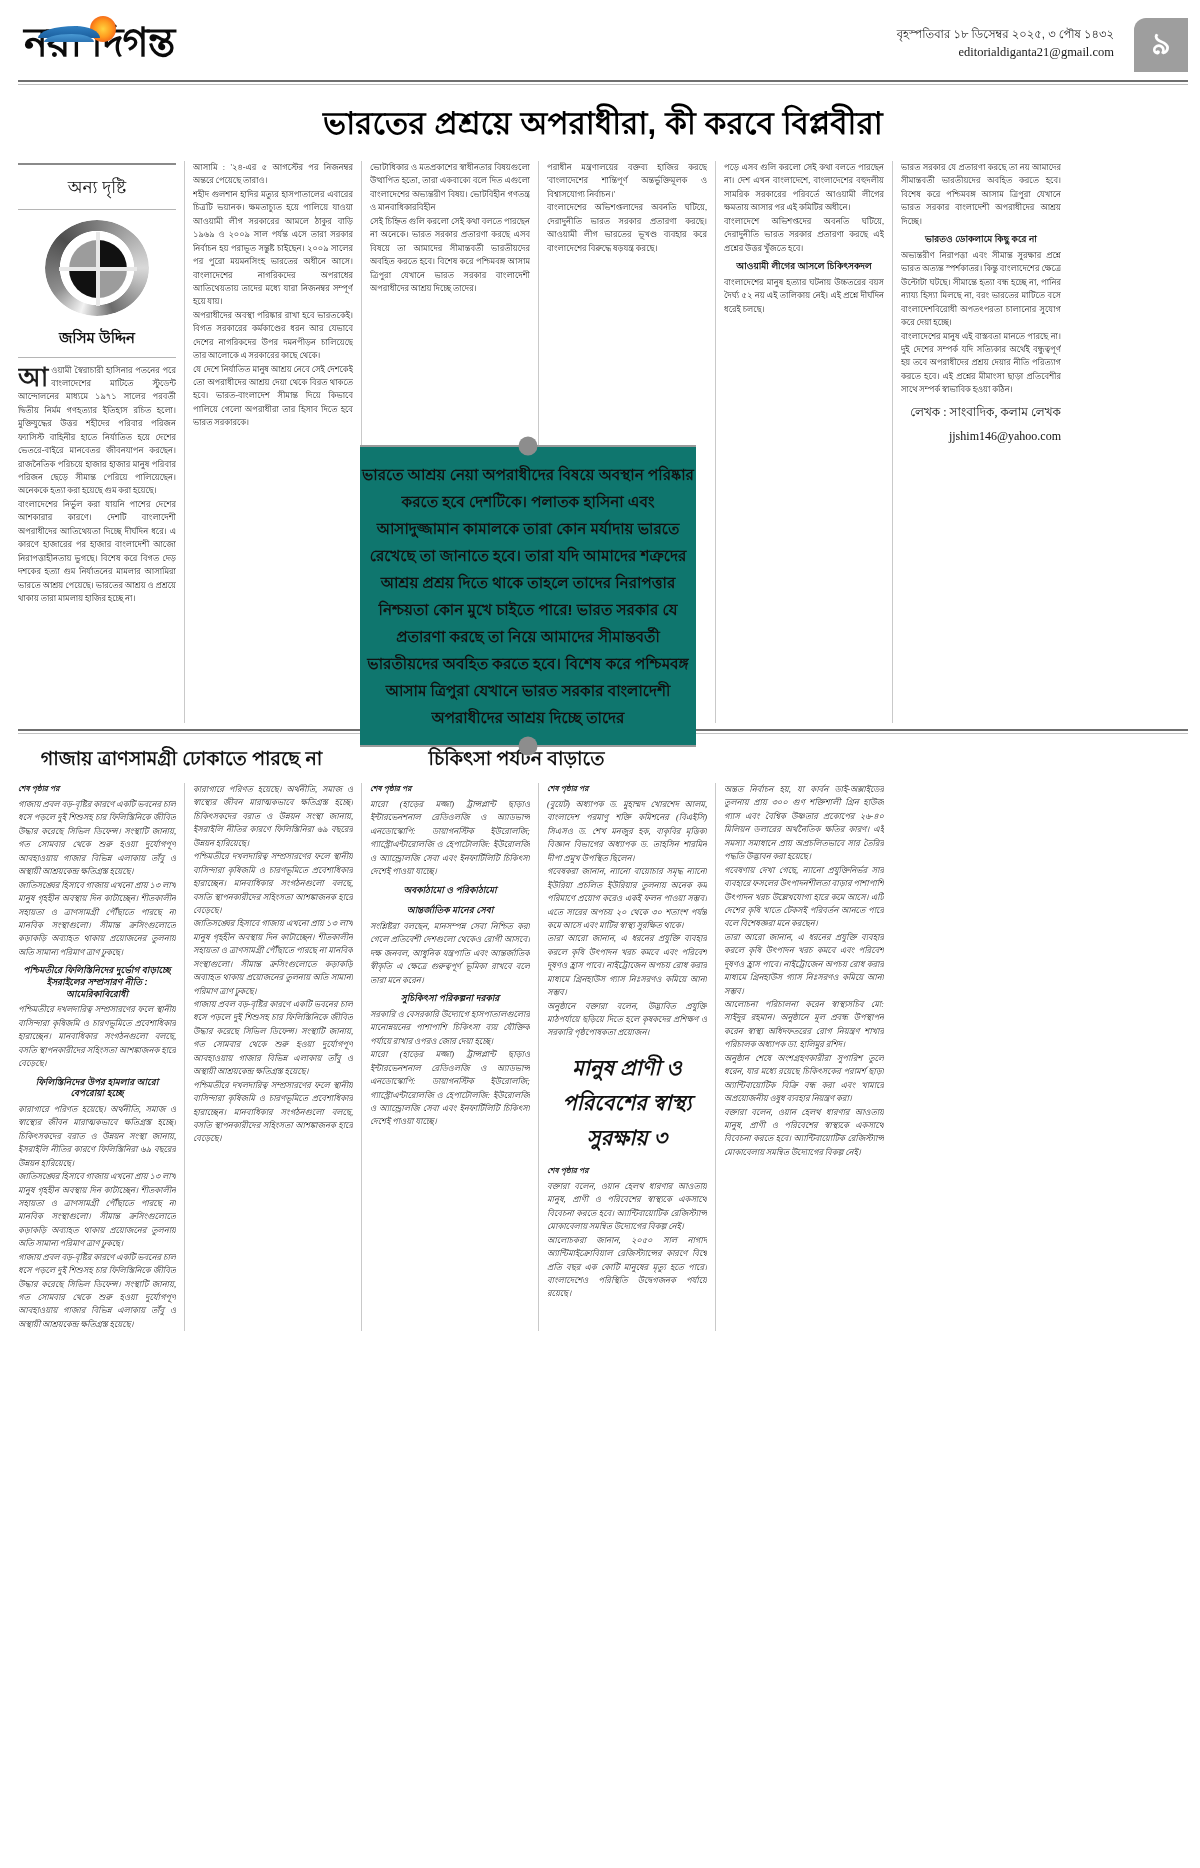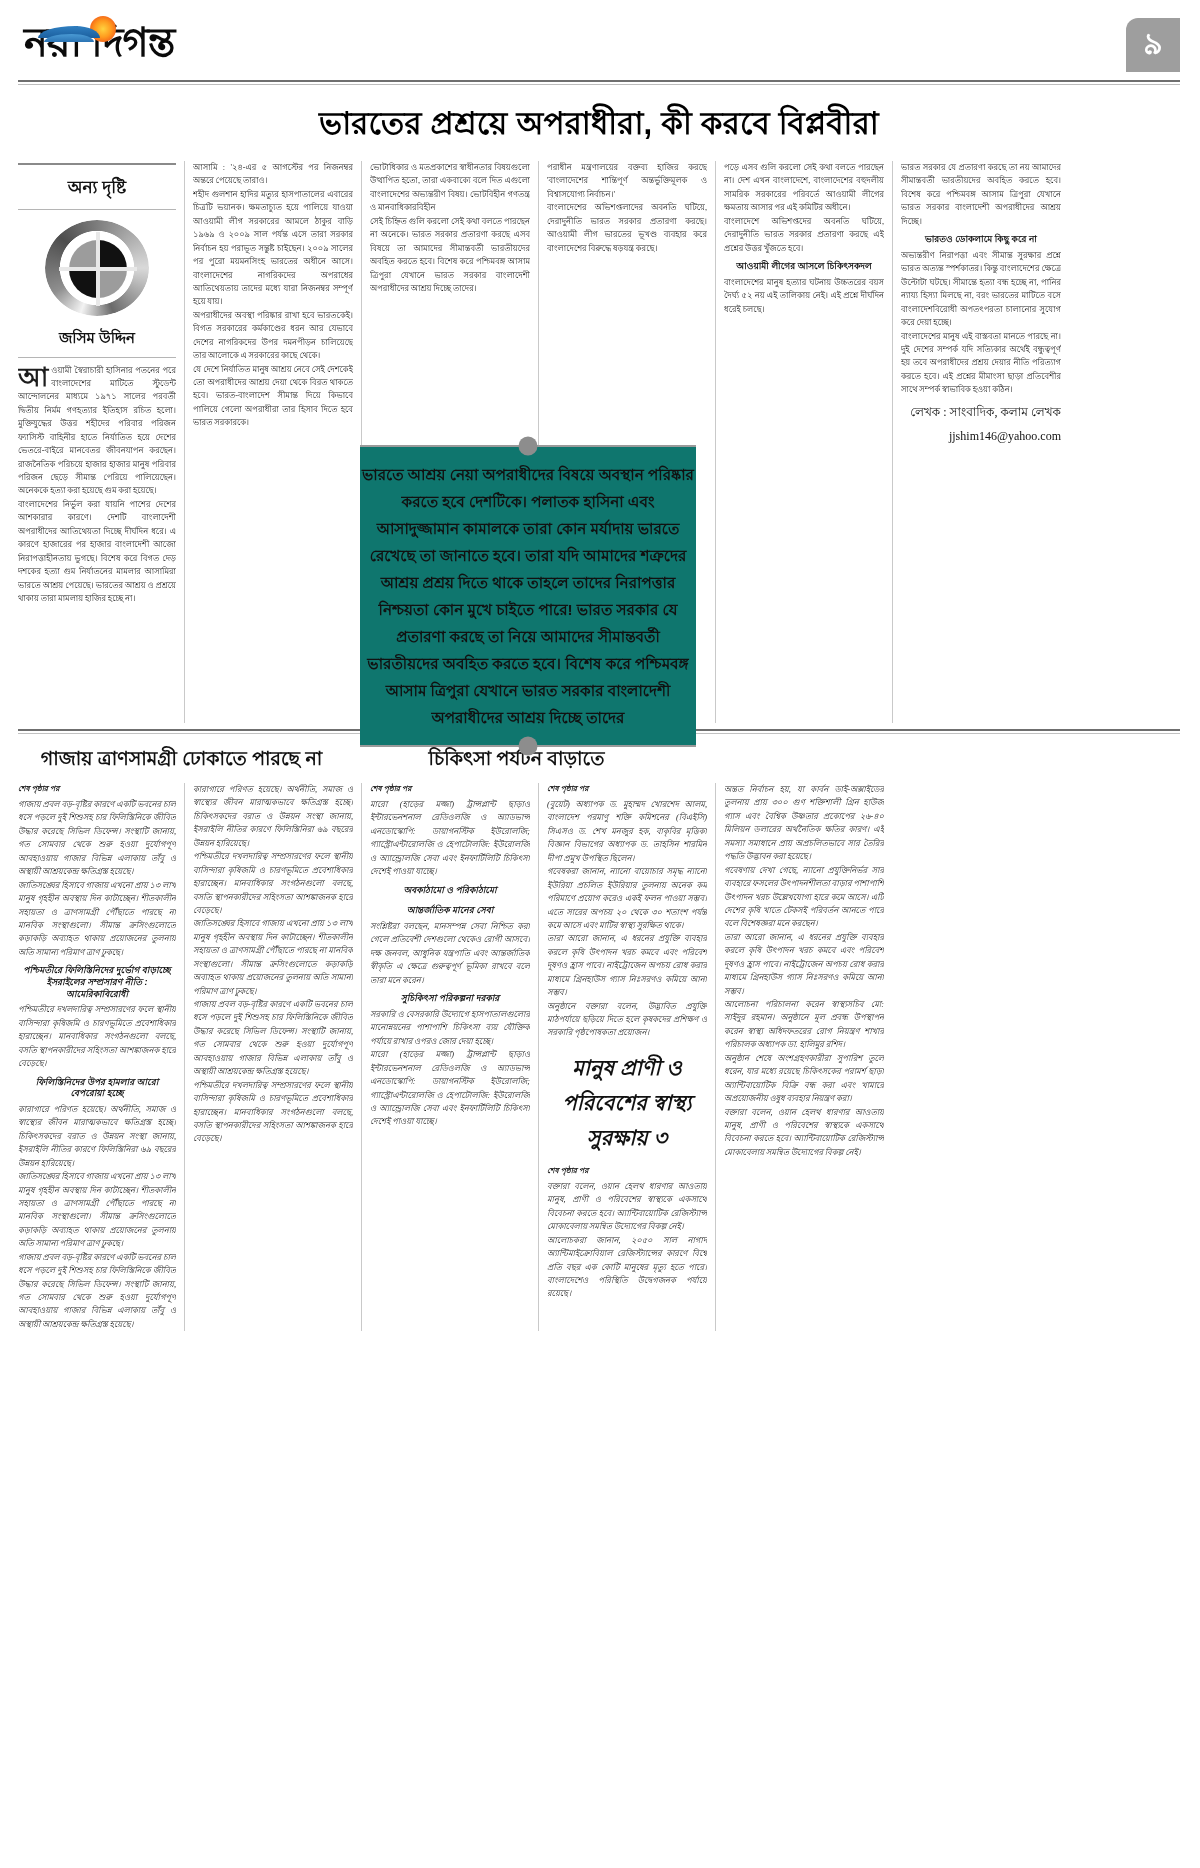--- a/index.html
+++ b/index.html
@@ -10,21 +10,21 @@
   }
   body {
     width: 1200px; height: 1868px;
     font-family: "Liberation Serif", "DejaVu Serif", serif;
     color: #111;
     position: relative;
     overflow: hidden;
   }
   .page {
     width: 1200px; height: 1868px;
-    padding: 14px 20px 10px 18px;
+    padding: 14px 12px 10px 18px;
     position: relative;
   }
 
   
   .masthead {
     display: flex;
     align-items: flex-start;
     justify-content: space-between;
     height: 62px;
     position: relative;
@@ -117,21 +117,21 @@
   .vrule { background: #c9c9c9; width: 1px; }
 
   .col { overflow: hidden; position: relative; }
 
   
   .byline-rule { height: 1.5px; background: #8a8a8a; margin: 2px 0 6px 0; }
   .byline-rule.thin { height: 1px; background: #b5b5b5; }
   .col-kicker {
     text-align: center;
     font-family: "Liberation Sans", sans-serif;
-    font-weight: bold;
+    font-weight: normal;
     font-size: 17px;
     padding: 3px 0 5px 0;
   }
   .author-logo {
     width: 104px; height: 96px;
     margin: 10px auto 6px auto;
     position: relative;
   }
   .author-logo .ring {
     position: absolute; inset: 0;
@@ -279,20 +279,24 @@
   <div class="masthead">
     <div class="logo-wrap">
       <div class="logo-mark">
         <div class="logo-sun"></div>
         <div class="logo-wave"></div>
         <div class="logo-wave2"></div>
         <div class="logo-text">নয়া দিগন্ত</div>
       </div>
     </div>
 
+    <div class="mast-meta">
+      <div class="bn-date">বৃহস্পতিবার ১৮ ডিসেম্বর ২০২৫, ৩ পৌষ ১৪৩২</div>
+      <div class="email">editorialdiganta21@gmail.com</div>
+    </div>
 
     <div class="page-badge">৯</div>
   </div>
 
   <div class="mast-rule"></div>
   <div class="mast-rule thin"></div>
 
   <div class="main-headline">ভারতের প্রশ্রয়ে অপরাধীরা, কী করবে বিপ্লবীরা</div>
 
   <div class="top-grid">

